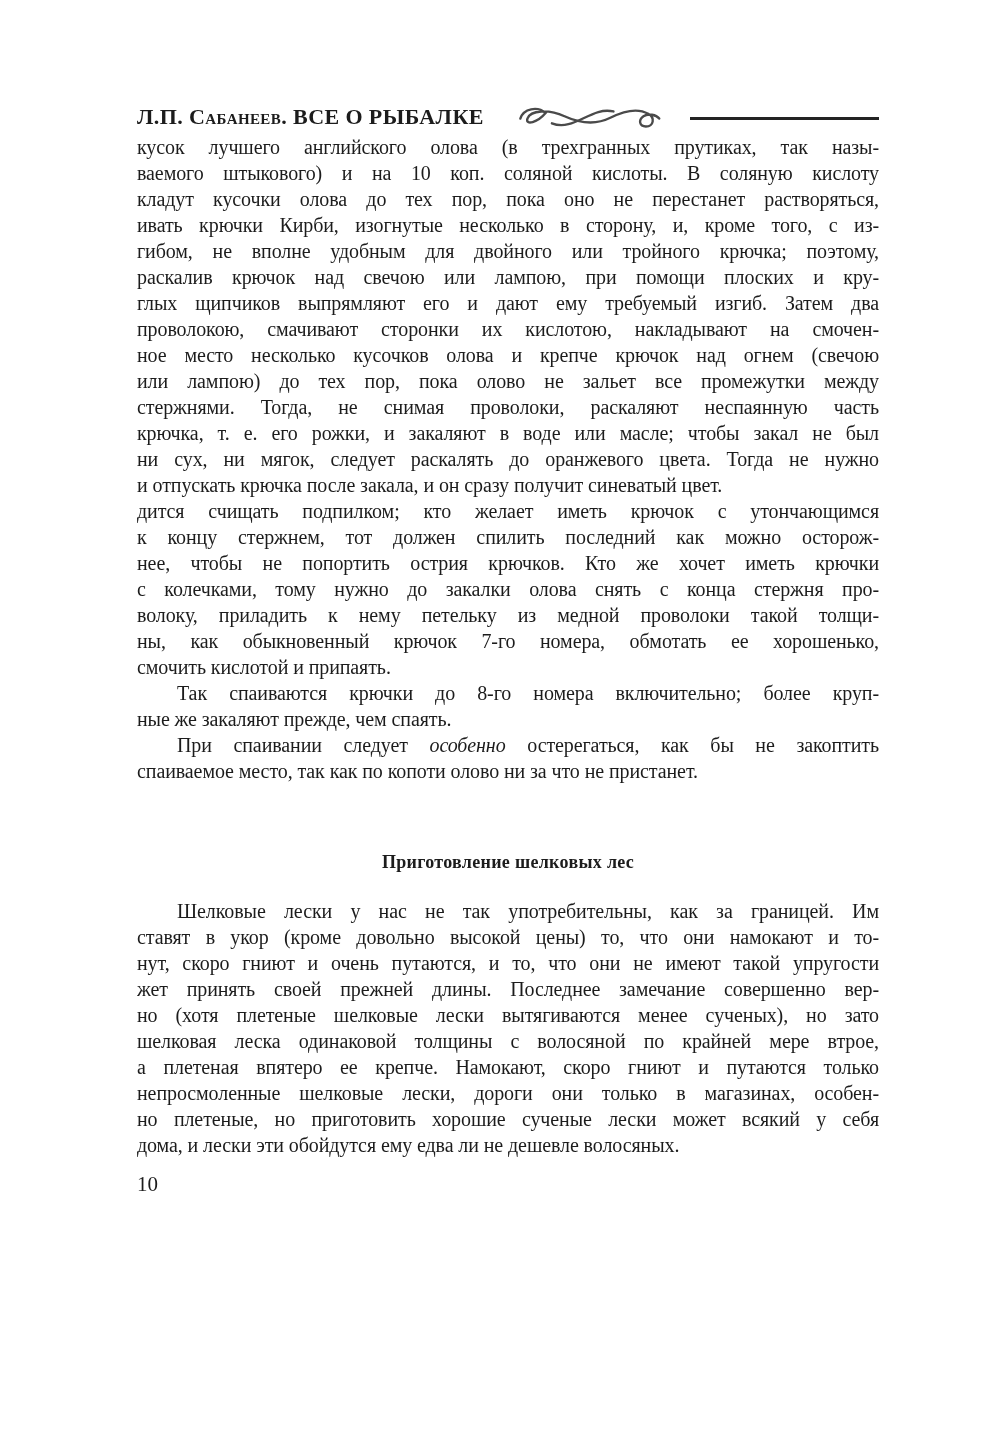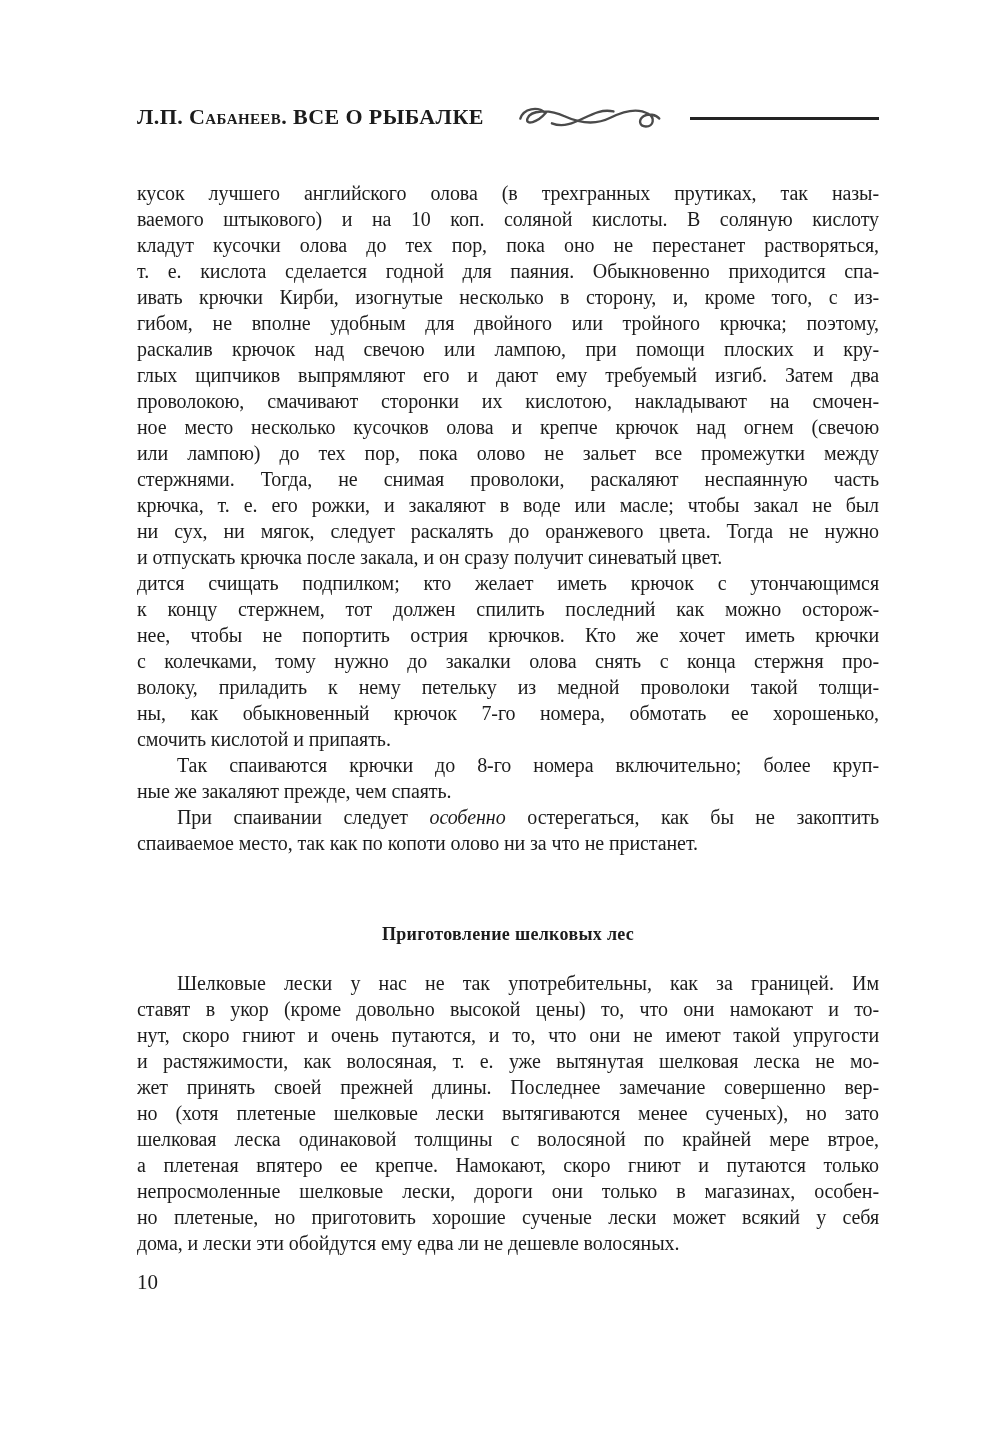--- a/index.html
+++ b/index.html
@@ -41,21 +41,20 @@
   }
   .flourish svg{display:block;}
   .header-rule{
     flex:1 1 auto;
     height:3px;
     background:#232323;
     margin-top:2px;
   }
   
   .body-text{
-    margin-top:46px;
     font-size:20px;
     line-height:26px;
     letter-spacing:-0.1px;
   }
   .para{margin:0;}
   .line{
     text-align:justify;
     text-align-last:justify;
     height:26px;
     overflow:hidden;
@@ -99,21 +98,20 @@
     </span>
     <span class="header-rule"></span>
   </header>
 
   <main class="body-text">
     <section id="section1">
         <div class="para">
           <div class="line">кусок лучшего английского олова (в трехгранных прутиках, так назы-</div>
           <div class="line">ваемого штыкового) и на 10 коп. соляной кислоты. В соляную кислоту</div>
           <div class="line">кладут кусочки олова до тех пор, пока оно не перестанет растворяться,</div>
-          <div class="line">т. е. кислота сделается годной для паяния. Обыкновенно приходится спа-</div>
           <div class="line">ивать крючки Кирби, изогнутые несколько в сторону, и, кроме того, с из-</div>
           <div class="line">гибом, не вполне удобным для двойного или тройного крючка; поэтому,</div>
           <div class="line">раскалив крючок над свечою или лампою, при помощи плоских и кру-</div>
           <div class="line">глых щипчиков выпрямляют его и дают ему требуемый изгиб. Затем два</div>
           <div class="line">проволокою, смачивают сторонки их кислотою, накладывают на смочен-</div>
           <div class="line">ное место несколько кусочков олова и крепче крючок над огнем (свечою</div>
           <div class="line">или лампою) до тех пор, пока олово не зальет все промежутки между</div>
           <div class="line">стержнями. Тогда, не снимая проволоки, раскаляют неспаянную часть</div>
           <div class="line">крючка, т. е. его рожки, и закаляют в воде или масле; чтобы закал не был</div>
           <div class="line">ни сух, ни мягок, следует раскалять до оранжевого цвета. Тогда не нужно</div>
@@ -136,21 +134,20 @@
           <div class="line indent">При спаивании следует <i>особенно</i> остерегаться, как бы не закоптить</div>
           <div class="line last">спаиваемое место, так как по копоти олово ни за что не пристанет.</div>
         </div>
       </section>
     <h2 class="section-heading">Приготовление шелковых лес</h2>
     <section id="section2">
         <div class="para">
           <div class="line indent">Шелковые лески у нас не так употребительны, как за границей. Им</div>
           <div class="line">ставят в укор (кроме довольно высокой цены) то, что они намокают и то-</div>
           <div class="line">нут, скоро гниют и очень путаются, и то, что они не имеют такой упругости</div>
-          <div class="line">и растяжимости, как волосяная, т. е. уже вытянутая шелковая леска не мо-</div>
           <div class="line">жет принять своей прежней длины. Последнее замечание совершенно вер-</div>
           <div class="line">но (хотя плетеные шелковые лески вытягиваются менее сученых), но зато</div>
           <div class="line">шелковая леска одинаковой толщины с волосяной по крайней мере втрое,</div>
           <div class="line">а плетеная впятеро ее крепче. Намокают, скоро гниют и путаются только</div>
           <div class="line">непросмоленные шелковые лески, дороги они только в магазинах, особен-</div>
           <div class="line">но плетеные, но приготовить хорошие сученые лески может всякий у себя</div>
           <div class="line last">дома, и лески эти обойдутся ему едва ли не дешевле волосяных.</div>
         </div>
       </section>
   </main>

